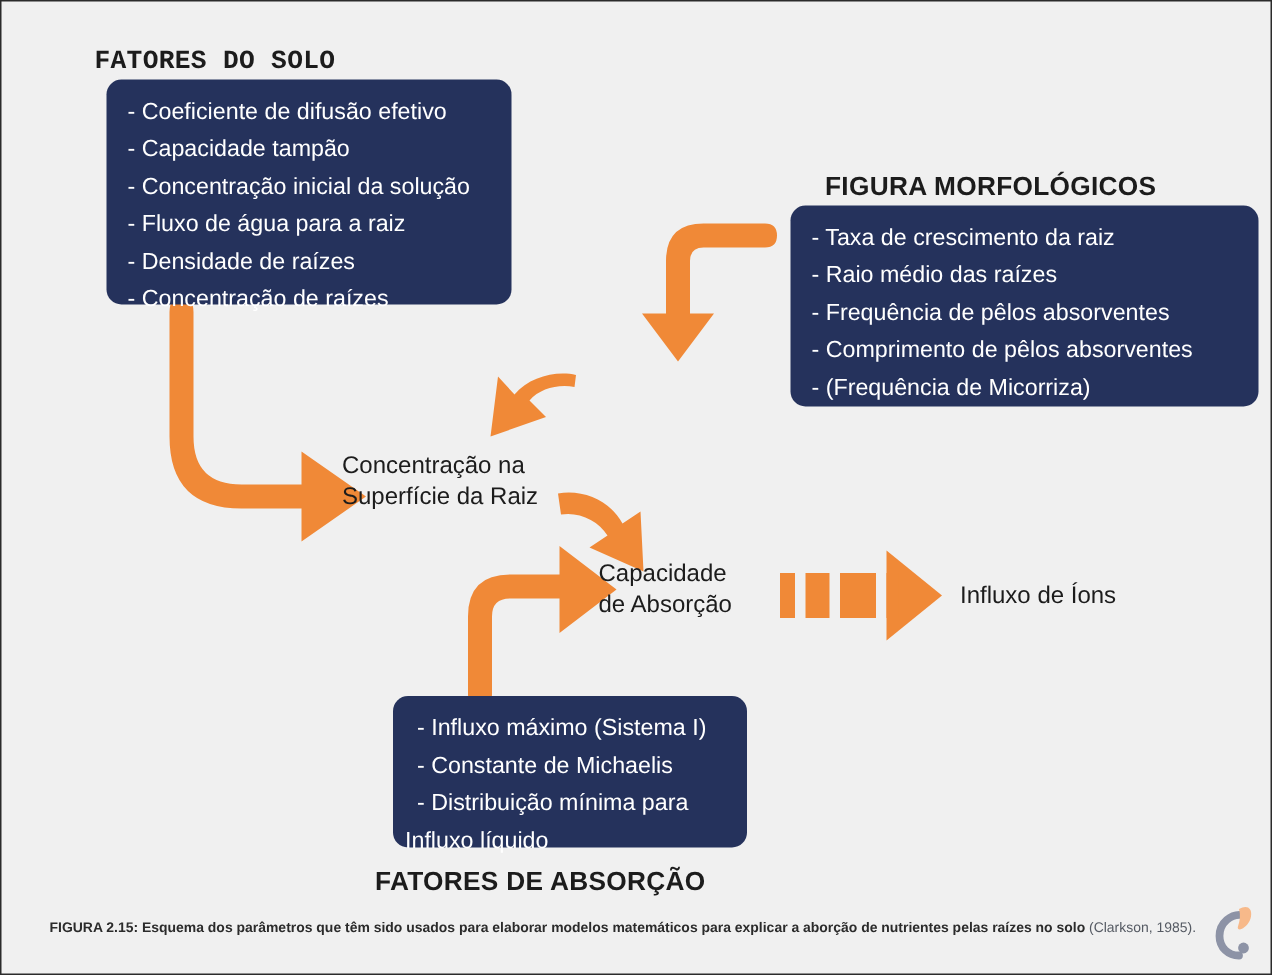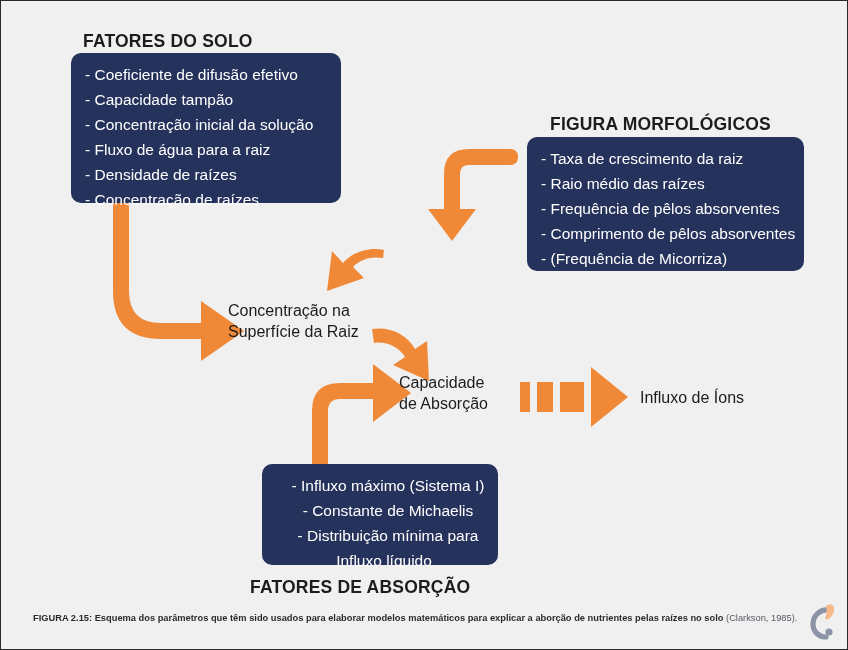--- a/index.html
+++ b/index.html
@@ -162,40 +162,40 @@
 
     <g>
       <rect x="519" y="381" width="10" height="30" fill="#f08937"></rect>
       <rect x="536" y="381" width="16" height="30" fill="#f08937"></rect>
       <rect x="559" y="381" width="24" height="30" fill="#f08937"></rect>
       <path d="M 590 381 L 590 366 L 627 396 L 590 426 L 590 411 Z" fill="#f08937"></path>
       <rect x="590" y="381" width="8" height="30" fill="#f08937"></rect>
     </g>
   </svg>
 
-  <div class="heading" style="left:82px; top:30px;">FATORES DO SOLO</div>
+  <div class="heading" style="left:62px; top:30px;font-family:Liberation Mono, monospace;">FATORES DO SOLO</div>
   <div class="panel" style="left:26px; top:52px; width:270px; height:150px; padding:9px 0 0 14px;margin-left:44px;">
     <div class="line">- Coeficiente de difusão efetivo</div>
     <div class="line">- Capacidade tampão</div>
     <div class="line">- Concentração inicial da solução</div>
     <div class="line">- Fluxo de água para a raiz</div>
     <div class="line">- Densidade de raízes</div>
     <div class="line">- Concentração de raízes</div>
   </div>
 
   <div class="heading" style="left:549px; top:113px;">FIGURA MORFOLÓGICOS</div>
-  <div class="panel" style="left:526px; top:136px; width:277px; height:134px; padding:9px 0 0 14px;">
+  <div class="panel" style="left:526px; top:136px; width:312px; height:134px; padding:9px 0 0 14px;">
     <div class="line">- Taxa de crescimento da raiz</div>
     <div class="line">- Raio médio das raízes</div>
     <div class="line">- Frequência de pêlos absorventes</div>
     <div class="line">- Comprimento de pêlos absorventes</div>
     <div class="line">- (Frequência de Micorriza)</div>
   </div>
 
-  <div class="panel" style="left:261px; top:463px; width:236px; height:101px; padding:9px 0 0 16px;text-align:center;">
+  <div class="panel" style="left:261px; top:463px; width:236px; height:101px; padding:9px 0 0 16px;">
     <div class="line">- Influxo máximo (Sistema I)</div>
     <div class="line">- Constante de Michaelis</div>
     <div class="line">- Distribuição mínima para</div>
     <div class="line" style="margin-left:-8px;">Influxo líquido</div>
   </div>
   <div class="heading" style="left:249px; top:576px;">FATORES DE ABSORÇÃO</div>
 
 
   <div class="flow-label" style="left:398px; top:371px;">
     <span>Capacidade</span><br>

